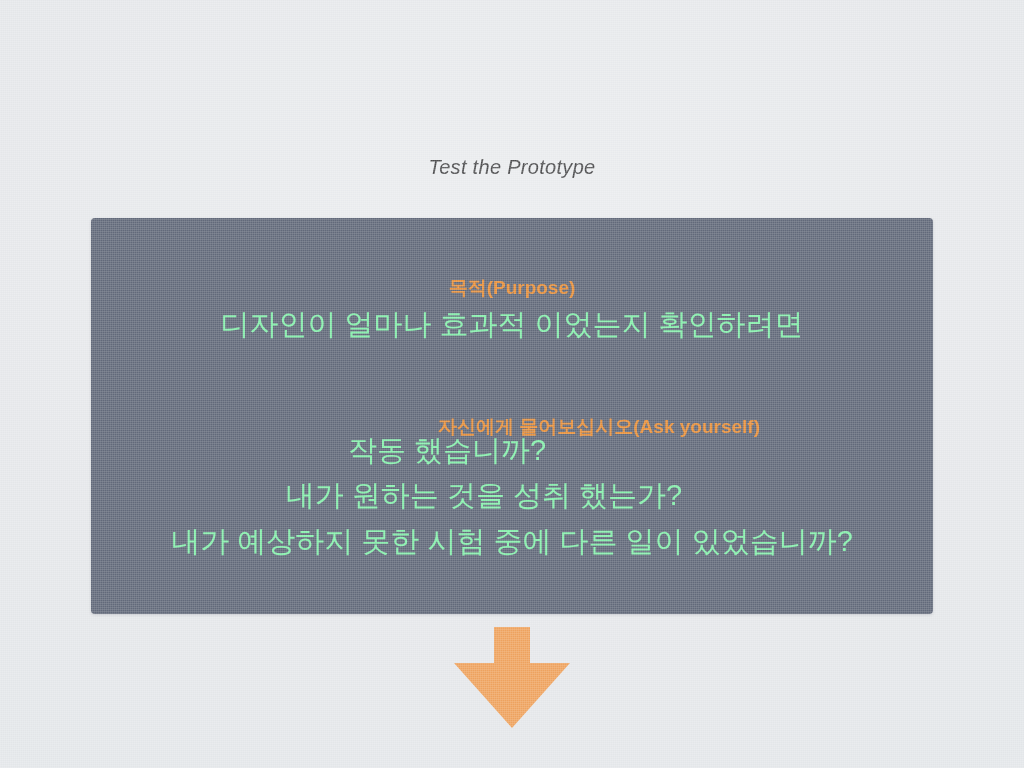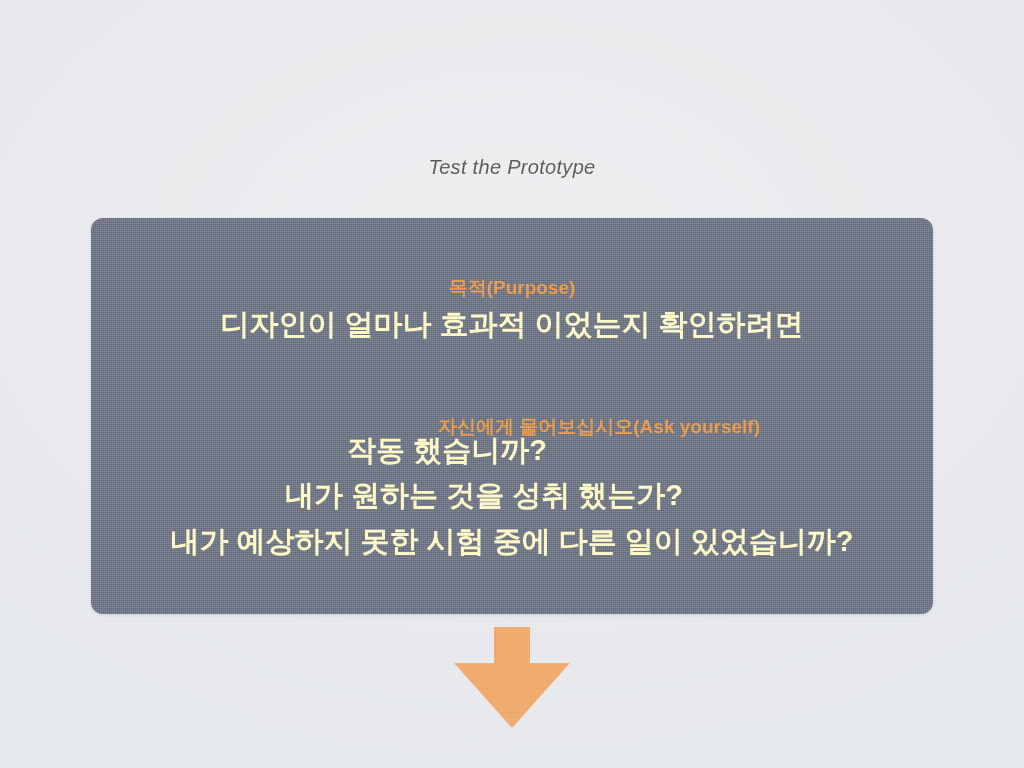--- a/index.html
+++ b/index.html
@@ -63,42 +63,42 @@
   }
 
   
   .panel {
     position: absolute;
     left: 91px;
     top: 218px;
     width: 842px;
     height: 396px;
     background: #636a7b;
-    border-radius: 12px;
+    border-radius: 4px;
     box-shadow: 0 1px 3px rgba(60,65,80,.18);
   }
 
   .panel-inner {
     position: absolute;
     left: 0;
     top: 0;
     width: 842px;
     text-align: center;
   }
 
   .heading {
     color: #e8913c;
     font-size: 19px;
     font-weight: bold;
     letter-spacing: 0px;
     white-space: nowrap;
   }
   .body-line {
-    color: #fef9c3;
-    font-weight: 700;
+    color: #86efac;
+    font-weight: 400;
     white-space: nowrap;
   }
 
   .h-purpose   { position: absolute; left: 0; width: 842px; top: 57px; }
   .l-purpose   { position: absolute; left: 0; width: 842px; top: 87px;  font-size: 29px; }
   .h-ask       { position: absolute; left: 0; width: 1016px; top: 196px; }
   .l-ask1      { position: absolute; left: 0; width: 712px; top: 213px; font-size: 29px; }
   .l-ask2      { position: absolute; left: 0; width: 786px; top: 258px; font-size: 29px; }
   .l-ask3      { position: absolute; left: 0; width: 842px; top: 304px; font-size: 29px; }
 

